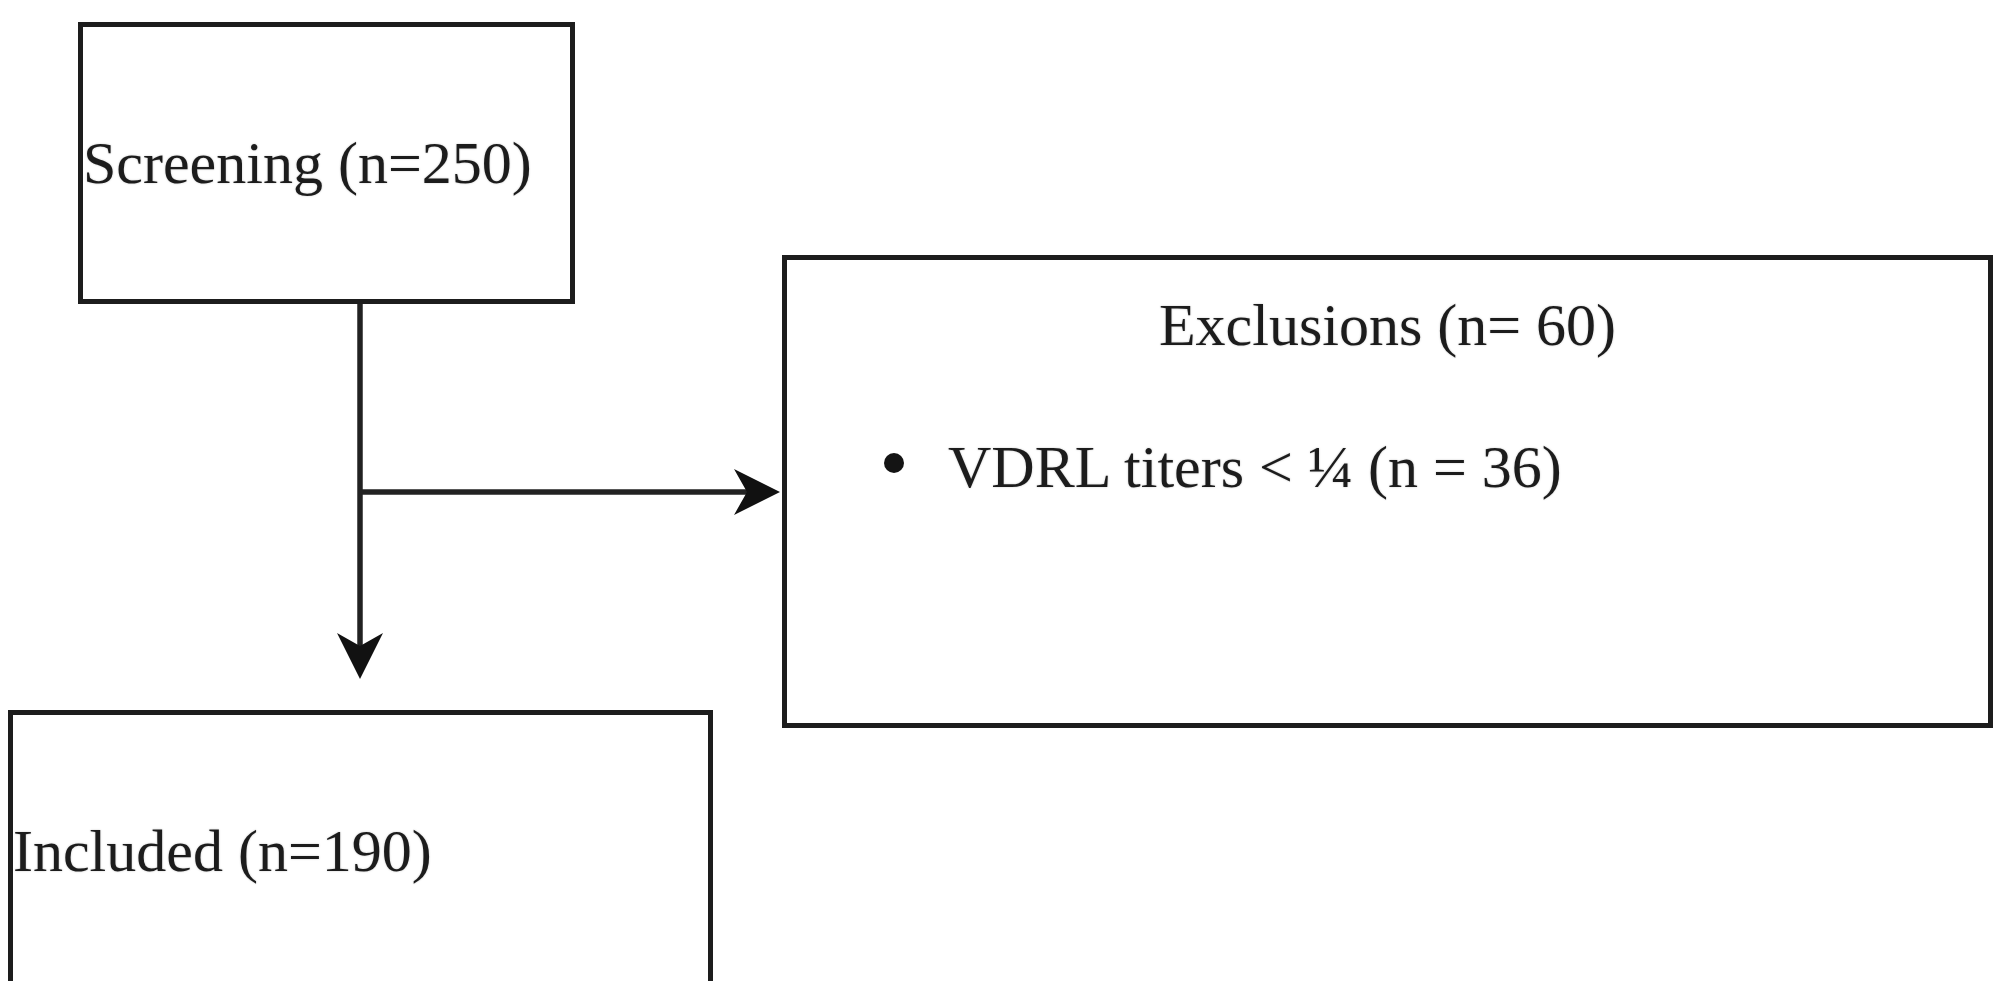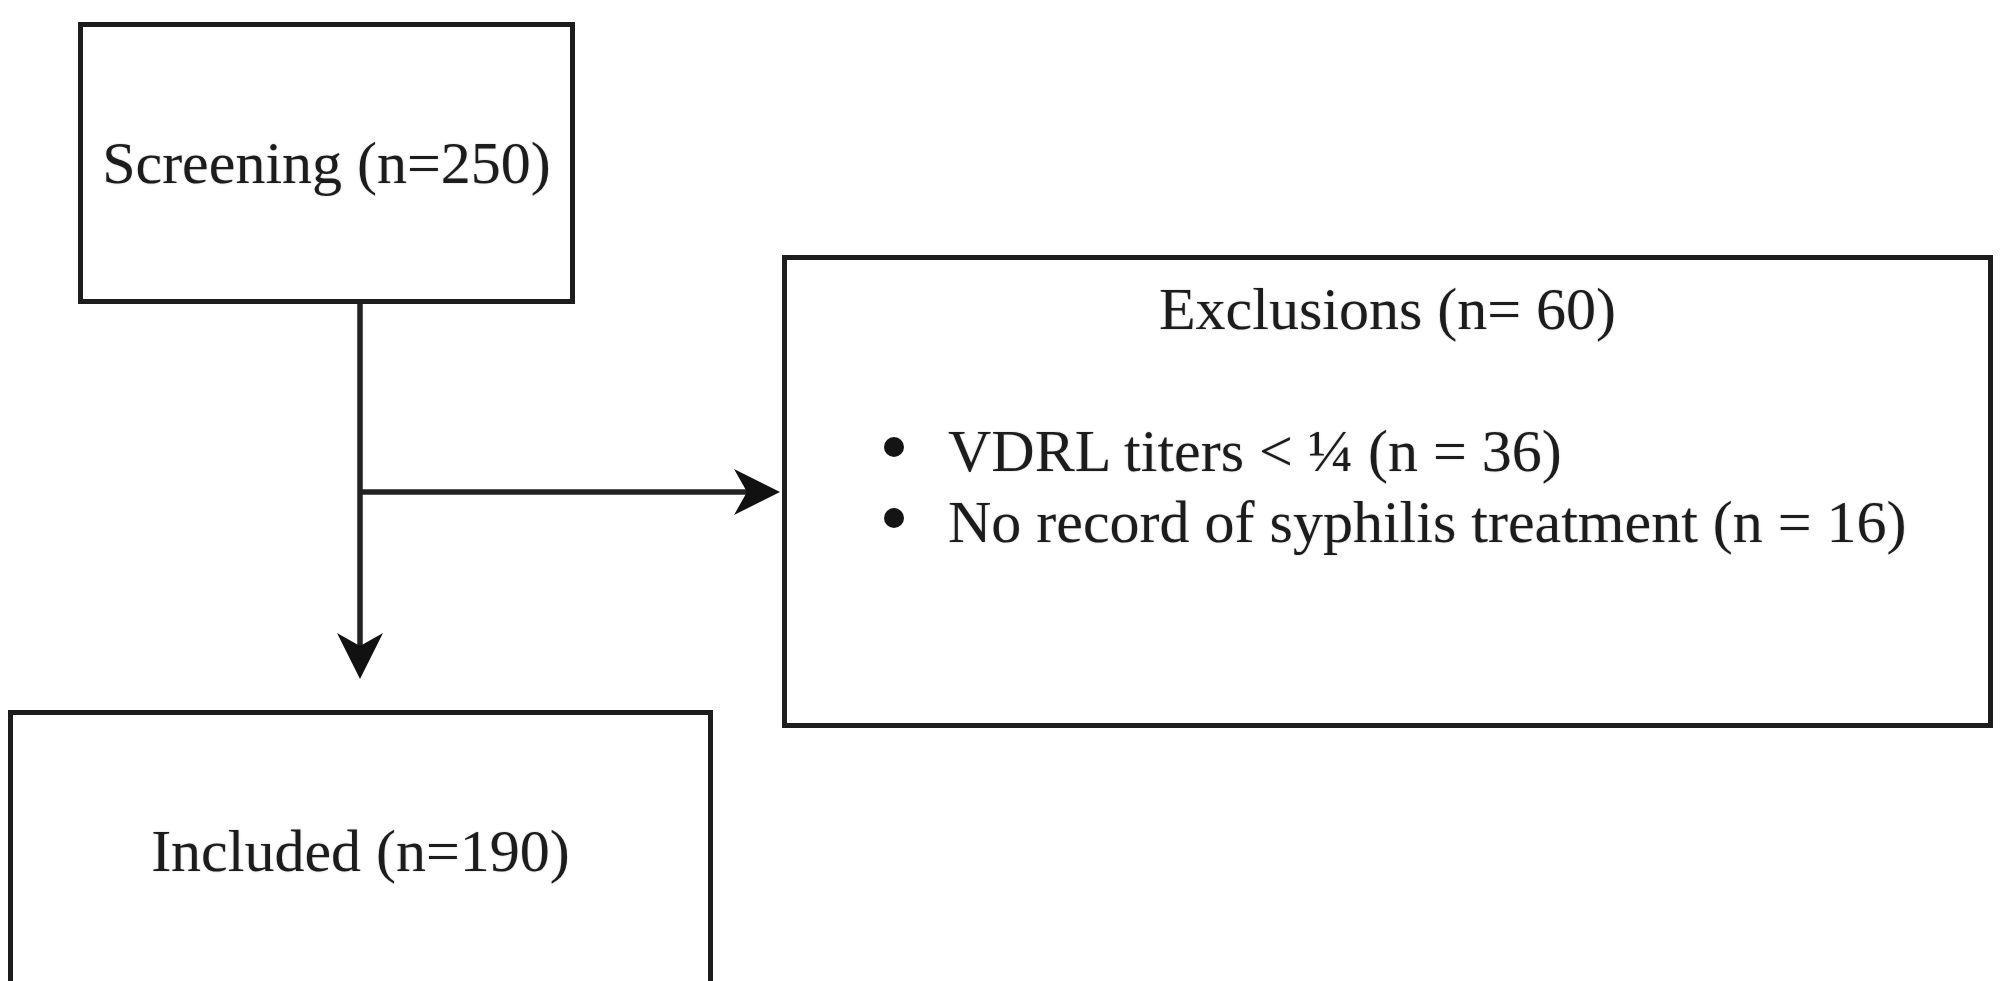--- a/index.html
+++ b/index.html
@@ -34,21 +34,21 @@
   }
   .box {
     position: absolute;
     box-sizing: border-box;
     background: #ffffff;
     border: 5px solid #1d1d1d;
   }
   .label-box {
     display: flex;
     align-items: center;
-    justify-content: center;
+    justify-content: flex-start;
   }
   .box-label {
     font-size: 60px;
     line-height: 1.1;
     text-shadow: 0 0 2px rgba(40,40,40,0.28);
     white-space: nowrap;
   }
   #screening-box {
     left: 78px;
     top: 22px;
@@ -61,21 +61,21 @@
     width: 705px;
     height: 281px;
   }
   #exclusions-box {
     left: 782px;
     top: 255px;
     width: 1211px;
     height: 473px;
   }
   .exclusions-title {
-    margin-top: 12px;
+    margin-top: 28px;
     text-align: center;
     font-size: 60px;
     line-height: 74px;
     text-shadow: 0 0 2px rgba(40,40,40,0.28);
     white-space: nowrap;
   }
   .exclusion-list {
     margin: 70px 0 0 2px;
     padding: 0 0 0 95px;
     list-style: none;
@@ -120,20 +120,16 @@
     <span class="box-label">Included (n=190)</span>
   </div>
 
   <div class="box" id="exclusions-box">
     <div class="exclusions-title">Exclusions (n= 60)</div>
     <ul class="exclusion-list">
       <li class="exclusion-item">
         <span class="bullet-dot"></span>
         <span>VDRL titers &lt; ¼ (n = 36)</span>
       </li>
-      <li class="exclusion-item">
-        <span class="bullet-dot"></span>
-        <span>No record of syphilis treatment (n = 16)</span>
-      </li>
     </ul>
   </div>
 
 </div>
 
 </body></html>

